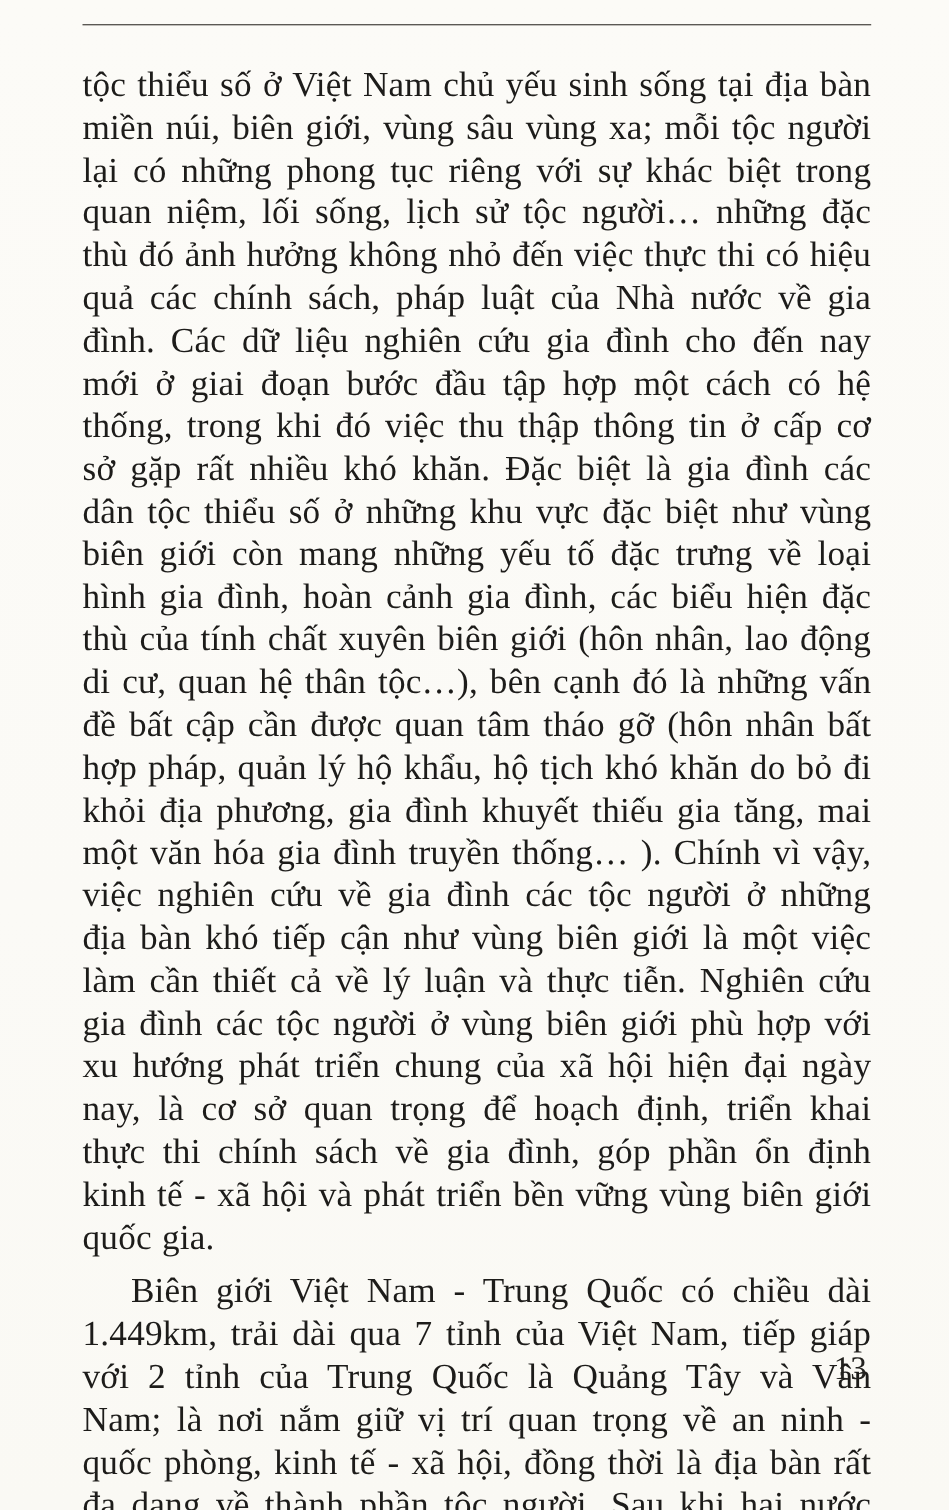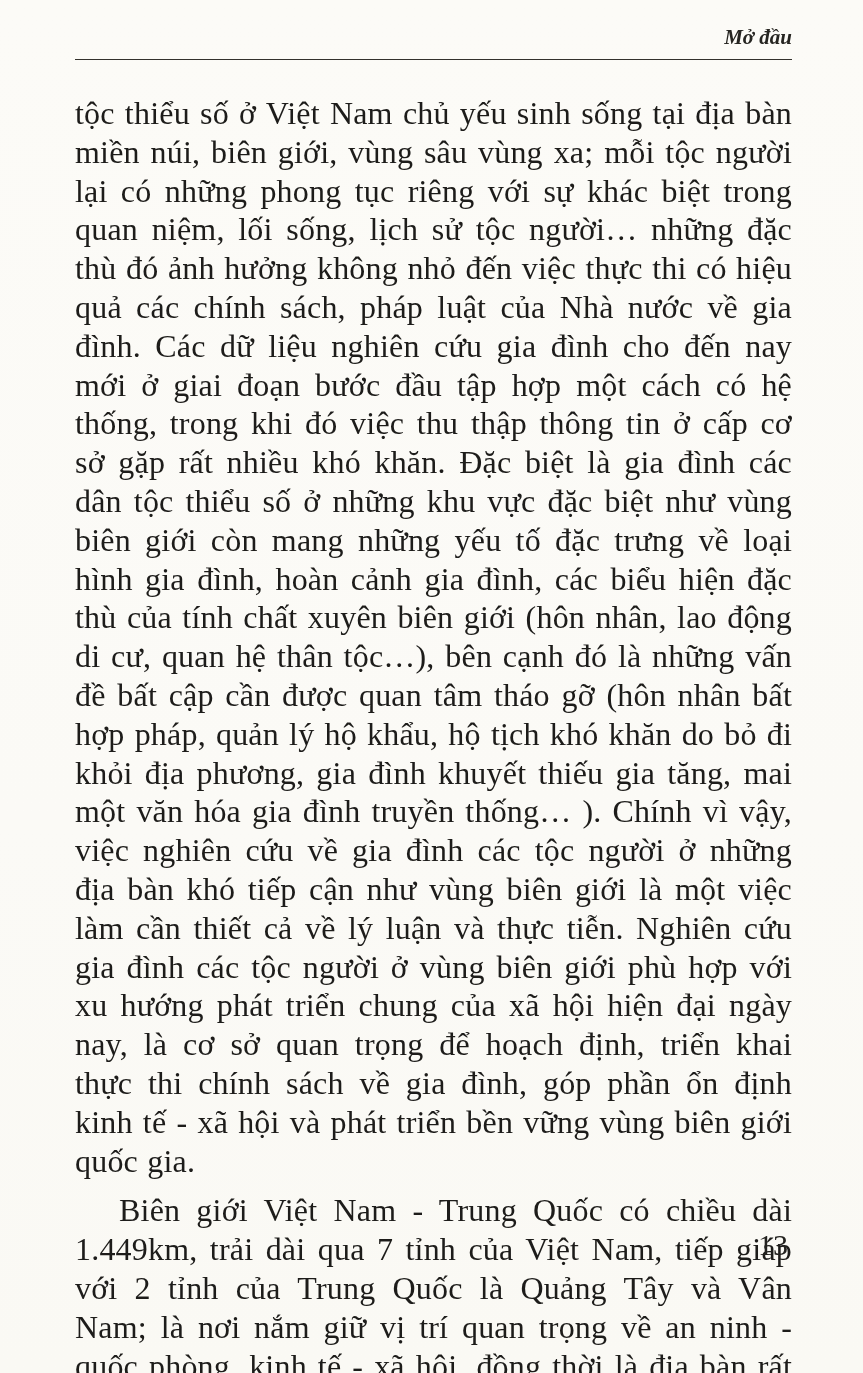--- a/index.html
+++ b/index.html
@@ -52,23 +52,20 @@
     right: 75px;
     font-size: 30px;
     color: #23221f;
   }
 </style>
 </head>
 <body>
 
 <div class="page">
 
-  <div class="running-header">
-    <span>Mở đầu</span>
-  </div>
 
   <hr class="header-rule">
 
   <div class="body-text">
     <p>tộc thiểu số ở Việt Nam chủ yếu sinh sống tại địa bàn miền núi, biên giới, vùng sâu vùng xa; mỗi tộc người lại có những phong tục riêng với sự khác biệt trong quan niệm, lối sống, lịch sử tộc người… những đặc thù đó ảnh hưởng không nhỏ đến việc thực thi có hiệu quả các chính sách, pháp luật của Nhà nước về gia đình. Các dữ liệu nghiên cứu gia đình cho đến nay mới ở giai đoạn bước đầu tập hợp một cách có hệ thống, trong khi đó việc thu thập thông tin ở cấp cơ sở gặp rất nhiều khó khăn. Đặc biệt là gia đình các dân tộc thiểu số ở những khu vực đặc biệt như vùng biên giới còn mang những yếu tố đặc trưng về loại hình gia đình, hoàn cảnh gia đình, các biểu hiện đặc thù của tính chất xuyên biên giới (hôn nhân, lao động di cư, quan hệ thân tộc…), bên cạnh đó là những vấn đề bất cập cần được quan tâm tháo gỡ (hôn nhân bất hợp pháp, quản lý hộ khẩu, hộ tịch khó khăn do bỏ đi khỏi địa phương, gia đình khuyết thiếu gia tăng, mai một văn hóa gia đình truyền thống… ). Chính vì vậy, việc nghiên cứu về gia đình các tộc người ở những địa bàn khó tiếp cận như vùng biên giới là một việc làm cần thiết cả về lý luận và thực tiễn. Nghiên cứu gia đình các tộc người ở vùng biên giới phù hợp với xu hướng phát triển chung của xã hội hiện đại ngày nay, là cơ sở quan trọng để hoạch định, triển khai thực thi chính sách về gia đình, góp phần ổn định kinh tế - xã hội và phát triển bền vững vùng biên giới quốc gia.</p>
     <p class="indented">Biên giới Việt Nam - Trung Quốc có chiều dài 1.449km, trải dài qua 7 tỉnh của Việt Nam, tiếp giáp với 2 tỉnh của Trung Quốc là Quảng Tây và Vân Nam; là nơi nắm giữ vị trí quan trọng về an ninh - quốc phòng, kinh tế - xã hội, đồng thời là địa bàn rất đa dạng về thành phần tộc người. Sau khi hai nước Việt Nam - Trung Quốc bình thường hóa quan hệ ngoại giao (năm 1991), kinh tế khu vực biên giới ngày càng trở nên sôi động. Các vấn đề về lịch sử tộc người, quá trình tộc người, lao động, di cư, giao thương, hôn nhân xuyên biên giới… là những yếu tố cấu thành nên các mối quan hệ</p>
   </div>
 
   <div class="page-number">13</div>
 

